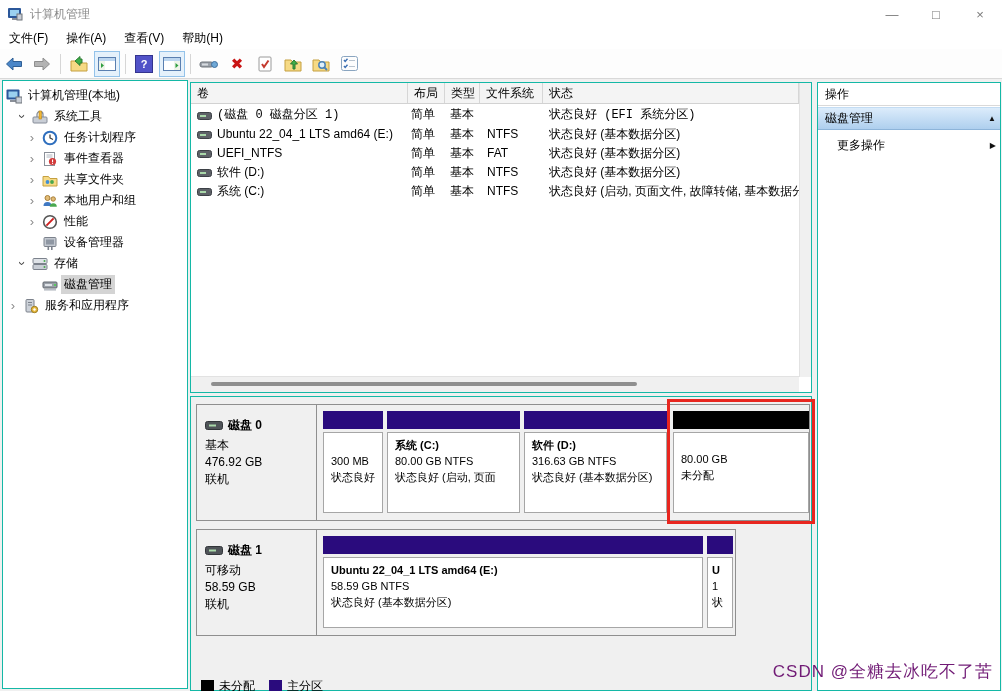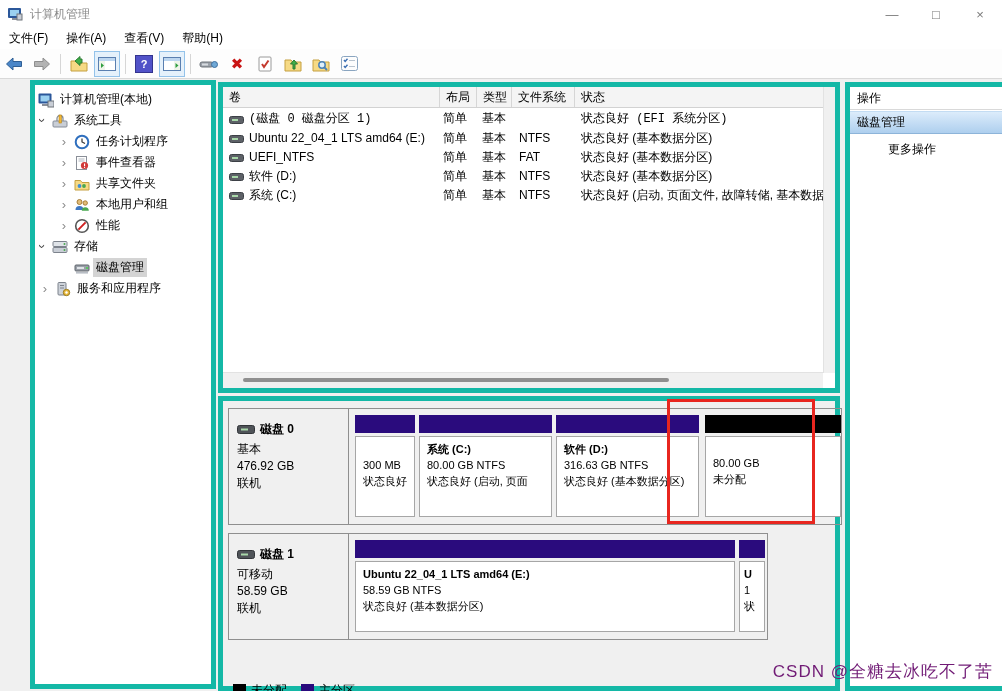--- a/index.html
+++ b/index.html
@@ -15,26 +15,26 @@
   .menubar{position:absolute;left:0;top:28px;width:1002px;height:21px;background:#fff;display:flex;align-items:center;font-size:12px;}
   .mitem{padding:2px 9px;}
   
   .toolbar{position:absolute;left:0;top:49px;width:1002px;height:29px;background:#fdfdfd;border-bottom:1px solid #d9d9d9;display:flex;align-items:center;}
   .tbtn{width:24px;height:24px;margin:0 1px;display:flex;align-items:center;justify-content:center;border:1px solid transparent;}
   .tbtn.on{background:#e5f1fb;border:1px solid #94c3ea;}
   .tsep{width:1px;height:20px;background:#d6d6d6;margin:0 4px;}
   .xmark{color:#c91414;font-size:15px;font-weight:bold;line-height:1;}
   
   .content-bg{position:absolute;left:0;top:79px;width:1002px;height:612px;background:#f0f0f0;}
-  .panel{position:absolute;background:#fff;border:5px solid #14b8a6;box-sizing:border-box;margin-left:28px;}
+  .panel{position:absolute;background:#fff;border:1px solid #14b8a6;box-sizing:border-box;}
   
   .tree{padding-top:4px;font-size:12px;}
   .trow{display:flex;align-items:center;height:21px;gap:3px;white-space:nowrap;}
   .lv0{padding-left:3px;}
-  .lv1{padding-left:0;}
+  .lv1{padding-left:12px;}
   .lv2{padding-left:22px;}
   .chev{width:14px;text-align:center;color:#8c8c8c;font-size:13px;display:inline-block;}
   .chev.down{transform:rotate(90deg);color:#4a4a4a;}
   .ticon{width:16px;height:16px;display:inline-block;flex:none;}
   .tlabel{padding:1px 3px;}
   .trow.selected .tlabel{background:#d4d4d4;}
   
   .vheader{position:absolute;left:0;top:0;right:0;height:20px;background:#f4f4f4;border-bottom:1px solid #d2d2d2;font-size:12px;}
   .hcell{position:absolute;top:0;height:20px;line-height:20px;padding-left:6px;border-right:1px solid #d6d6d6;box-sizing:border-box;white-space:nowrap;overflow:hidden;}
   .vrow{position:absolute;left:0;right:12px;height:19px;font-size:12px;line-height:19px;white-space:nowrap;}
@@ -65,21 +65,21 @@
   .annotation{position:absolute;left:667px;top:399px;width:148px;height:125px;border:3px solid #e8261f;box-sizing:border-box;z-index:30;pointer-events:none;}
   .legend{position:absolute;left:10px;top:281px;display:flex;gap:14px;font-size:12px;align-items:center;}
   .lg{display:flex;align-items:center;gap:5px;}
   .sq{width:13px;height:13px;display:inline-block;}
   
   .ahead{height:22px;line-height:22px;padding-left:7px;font-size:12px;border-bottom:1px solid #d9d9d9;}
   .abar{position:absolute;left:0;right:0;top:24px;height:21px;background:linear-gradient(#dcecfb,#aecfee);
         border-top:1px solid #c3dcf3;border-bottom:1px solid #8db4d9;display:flex;align-items:center;font-size:12px;}
   .abar .alabel{padding-left:7px;flex:1;}
   .amore{position:absolute;left:0;right:0;top:52px;height:21px;display:flex;align-items:center;font-size:12px;}
-  .amore .alabel{padding-left:38px;flex:1;}
+  .amore .alabel{padding-left:19px;flex:1;}
   .tri{font-size:8px;color:#111;padding-right:4px;}
   
   .watermark{position:absolute;left:735px;top:660px;width:258px;text-align:right;font-size:17px;color:#701a75;letter-spacing:1px;}
   .glyph{display:inline-block;}
   svg{display:block;}
 </style>
 </head>
 <body>
 
 <div>
@@ -281,20 +281,32 @@
     </div>
     <div class="trow lv2">
       <span class="chev">›</span>
       <span class="ticon">
           <svg width="16" height="16">
             <circle cx="8" cy="8" r="6.3" fill="#fff" stroke="#555" stroke-width="1.6"></circle>
             <line x1="4.4" y1="11.6" x2="11.6" y2="4.4" stroke="#d02020" stroke-width="2"></line>
           </svg>
         </span>
       <span class="tlabel">性能</span>
+    </div>
+    <div class="trow lv2">
+      <span class="chev" style="visibility:hidden">›</span>
+      <span class="ticon">
+          <svg width="16" height="16">
+            <rect x="2" y="2.5" width="12" height="9" rx="1" fill="#c3c8d0" stroke="#7c828c"></rect>
+            <rect x="4" y="4.5" width="8" height="5" fill="#8f97a3"></rect>
+            <rect x="5.5" y="11.5" width="1.6" height="3.5" fill="#7c828c"></rect>
+            <rect x="9" y="11.5" width="1.6" height="3.5" fill="#7c828c"></rect>
+          </svg>
+        </span>
+      <span class="tlabel">设备管理器</span>
     </div>
     <div class="trow lv1">
       <span class="chev down">›</span>
       <span class="ticon">
           <svg width="16" height="16">
             <rect x="1" y="2.5" width="14" height="5" rx="1" fill="#dfe3e8" stroke="#7c828c"></rect>
             <rect x="1" y="8.5" width="14" height="5" rx="1" fill="#c9ced6" stroke="#7c828c"></rect>
             <circle cx="12.5" cy="5" r="1" fill="#49a84f"></circle>
             <circle cx="12.5" cy="11" r="1" fill="#49a84f"></circle>
           </svg>

